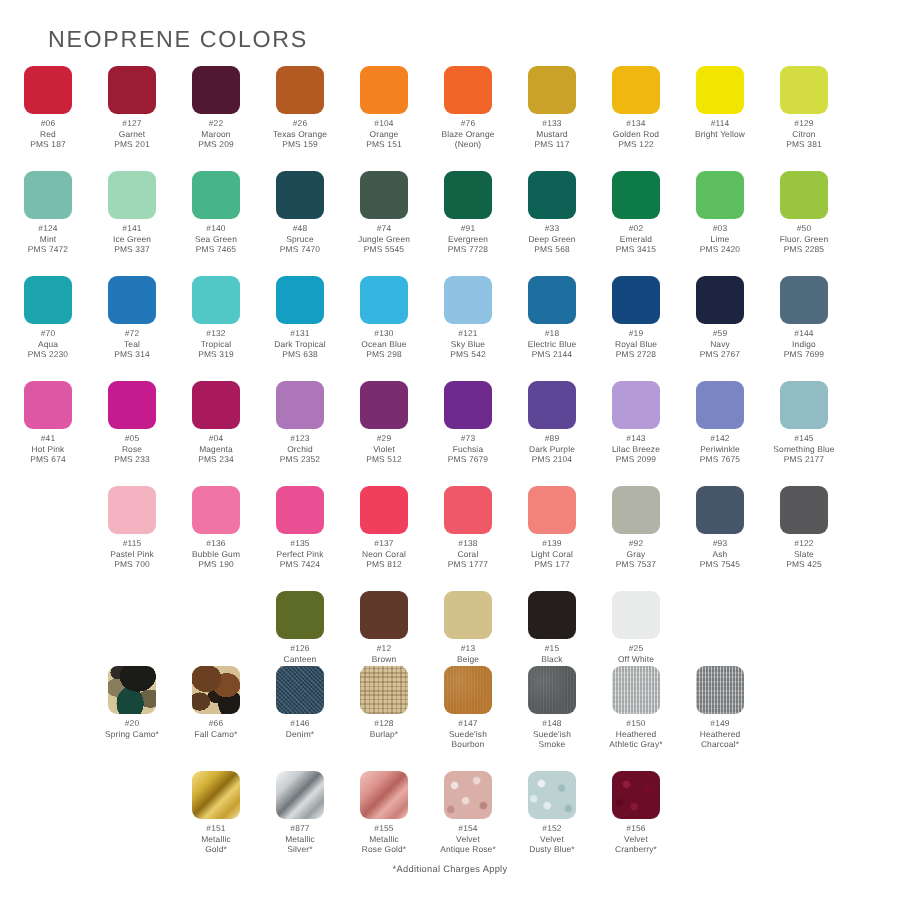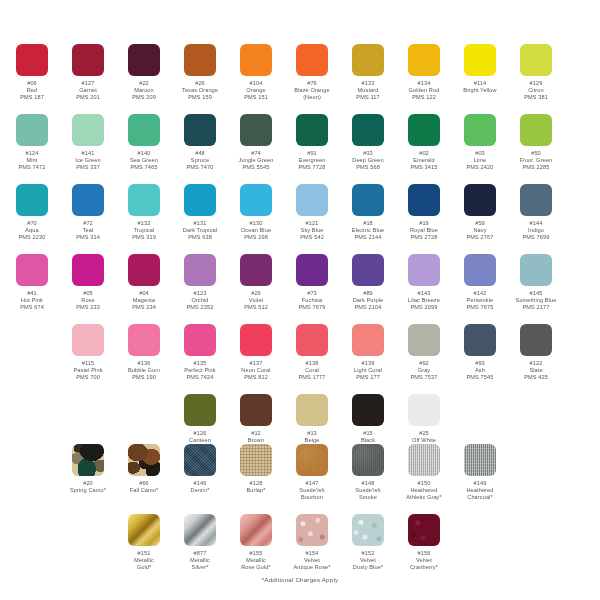--- a/index.html
+++ b/index.html
@@ -60,20 +60,21 @@
     font-size:6.2px;
     color:#58585a;
     letter-spacing:0.2px;
   }
 </style>
 </head>
 <body>
 
 <div id="page">
 
+  <div class="title">NEOPRENE COLORS</div>
 
   <div id="grid-root">
       <div class="row" style="position: absolute; left: 4px; top: 44px;">
         <div class="cell">
           <div class="swatch" style="background: rgb(204, 34, 57);"></div>
           <div class="caption">#06
 Red
 PMS 187</div>
         </div>
         <div class="cell">

